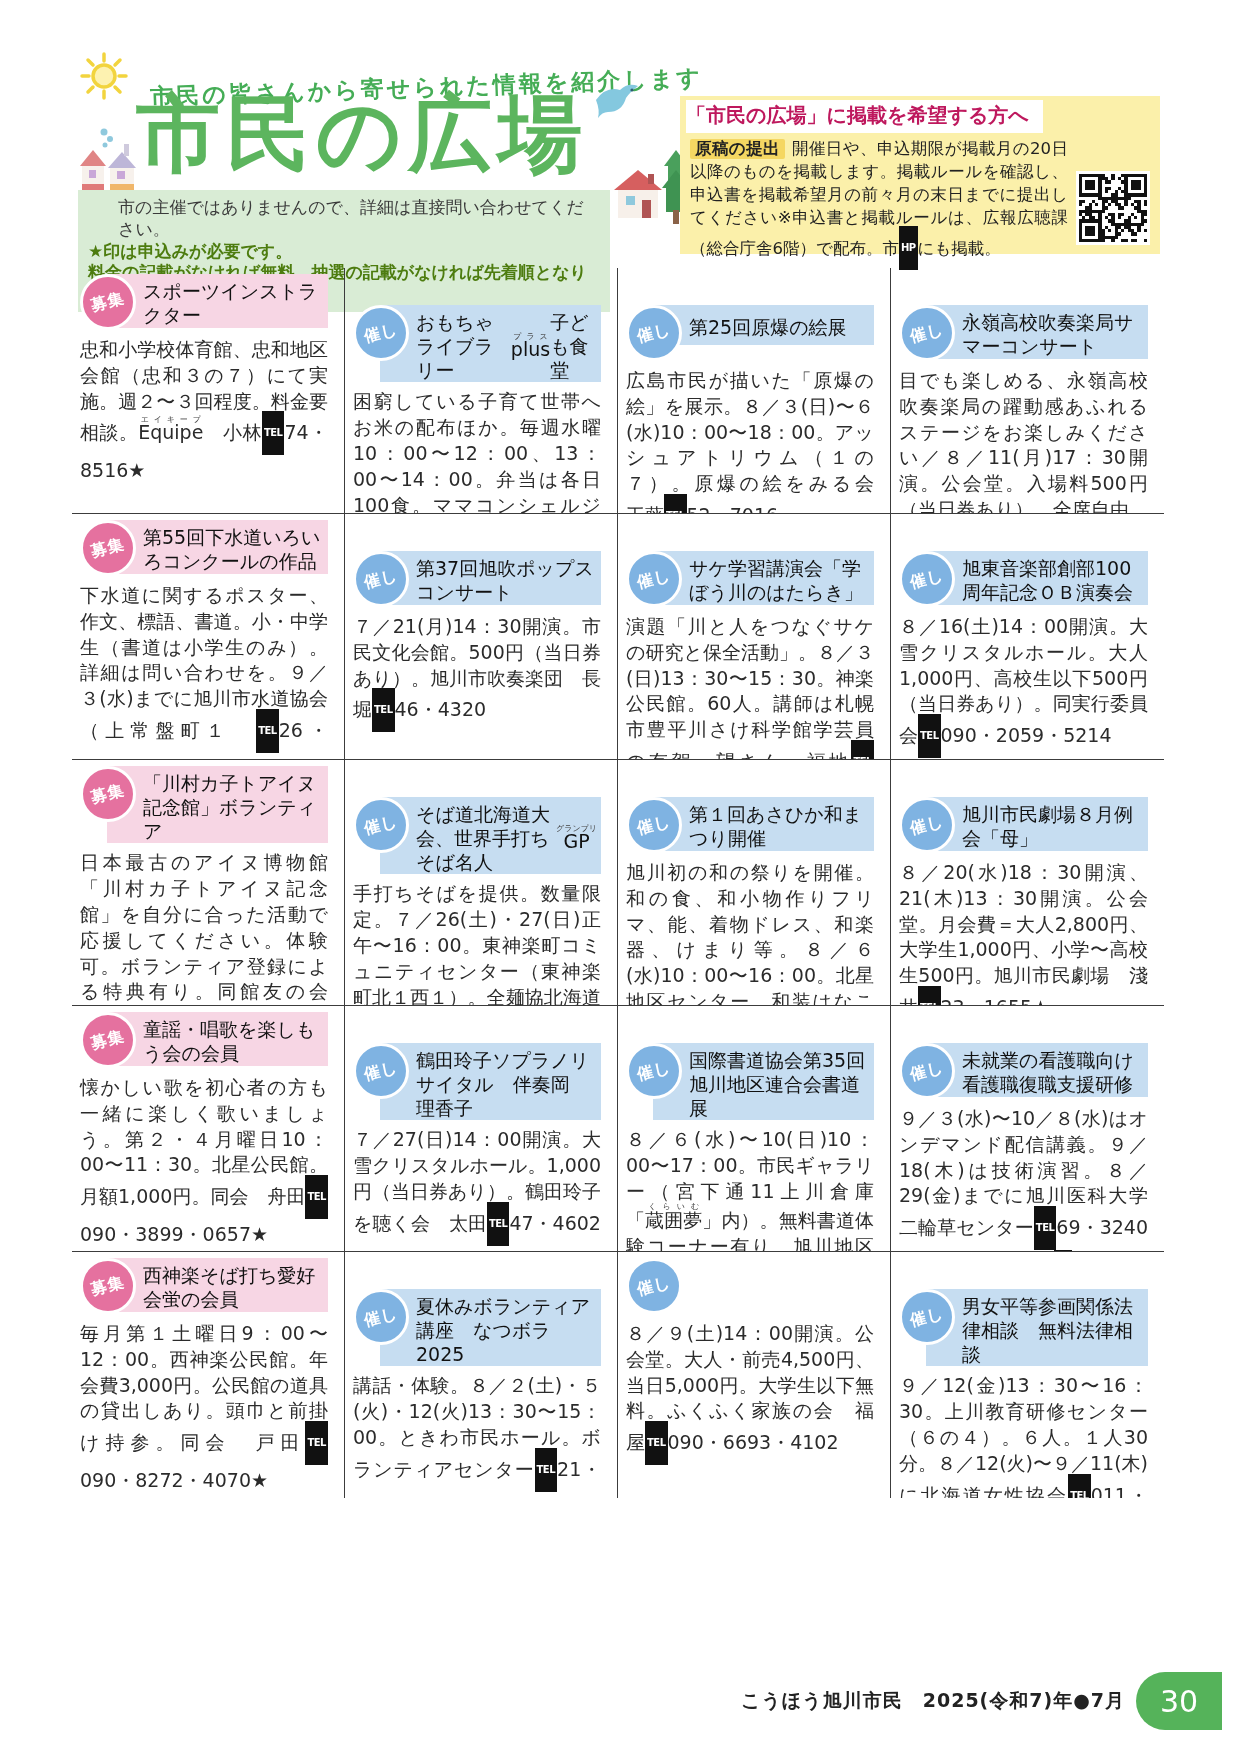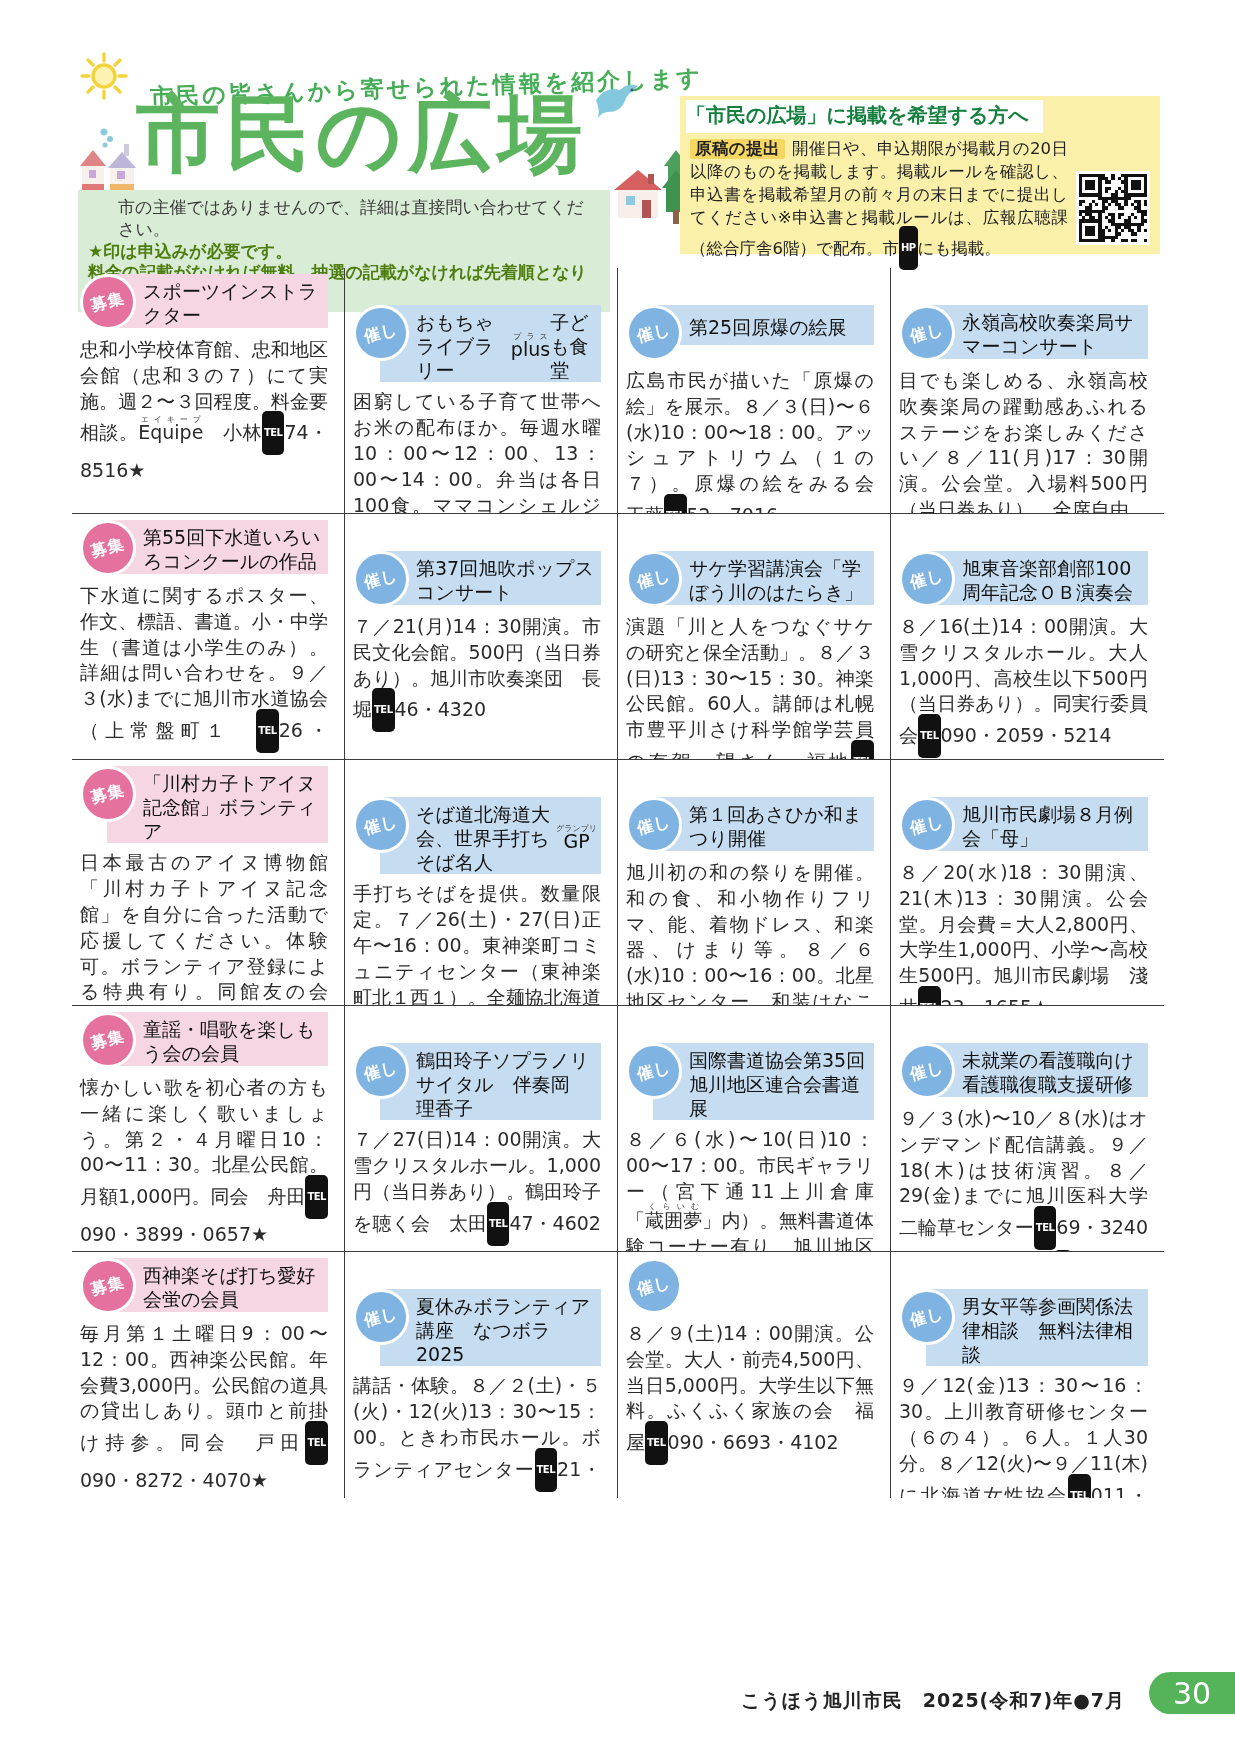--- a/index.html
+++ b/index.html
@@ -33,21 +33,21 @@
   }
   .notice-box .n1 { font-size:17px; color:#3a3a3a; display:block;margin-left:30px; }
   .notice-box .n2, .notice-box .n3 { font-size:17px; color:#4d7c0f; font-weight:bold; display:block; }
 
   
   .callout {
     position:absolute; left:680px; top:96px; width:480px; height:158px;
     background:#fbf0aa; padding:4px 10px 8px 10px;
   }
   .callout-title {
-    display:inline-block; background:#ffffff; font-size:20px; font-weight:bold; color:#15803d;
+    display:inline-block; background:#ffffff; font-size:20px; font-weight:bold; color:#be185d;
     padding:2px 14px 4px 0; margin-left:-4px;
   }
   .callout-body { font-size:16.5px; line-height:1.4; color:#222; margin-top:4px; text-align:justify; }
   .callout-label {
     background:#f5d762; font-weight:bold; padding:0 5px 1px; margin-right:7px; border-radius:2px;
   }
   .qr-float { float:right; margin:34px 0 0 8px; background:#fff; padding:3px; line-height:0; }
 
   
   .grid {
@@ -72,31 +72,31 @@
     font-size:19px; font-weight:normal; line-height:1.25; color:#111;
   }
   .recruit .strip { background:#f7d6e4; }
   .event   .strip { background:#c6ddf1;margin-top:31px; }
 
   .card-body { font-size:19px; line-height:1.36; color:#2b2b2b; text-align:justify; }
   ruby rt { font-size:8px; color:#444; }
 
   .mark-icon {
     display:inline-block; background:#111; color:#fff; font-weight:bold;
-    font-size:10px; line-height:1; padding:17px 2px; border-radius:5px;
+    font-size:10px; line-height:1; padding:17px 2px; border-radius:0;
     transform:translateY(-3px); letter-spacing:-0.5px;
   }
 
   
   .issue {
     position:absolute; top:1688px; right:110px;
     font-size:19px; color:#222; letter-spacing:1px;font-weight:bold;
   }
   .page-pill {
-    position:absolute; top:1672px; right:0; width:86px; height:42px;
+    position:absolute; top:1672px; right:13px; width:86px; height:58px;
     background:#55b35a; border-radius:29px 0 0 29px;
     display:flex; align-items:center; justify-content:center;
   }
   .page-pill span { color:#fff; font-size:30px; font-weight:500; }
 </style>
 </head>
 <body>
 
 <div class="page">
 

